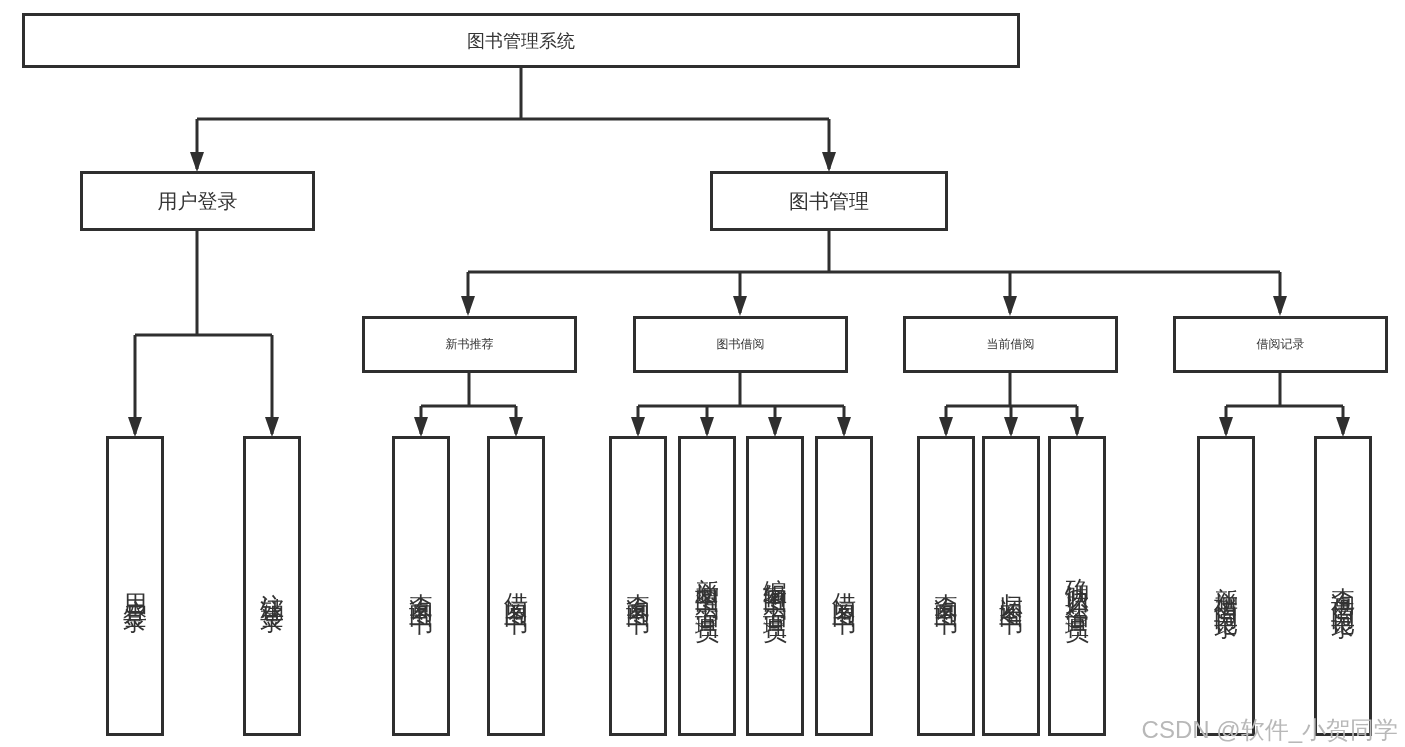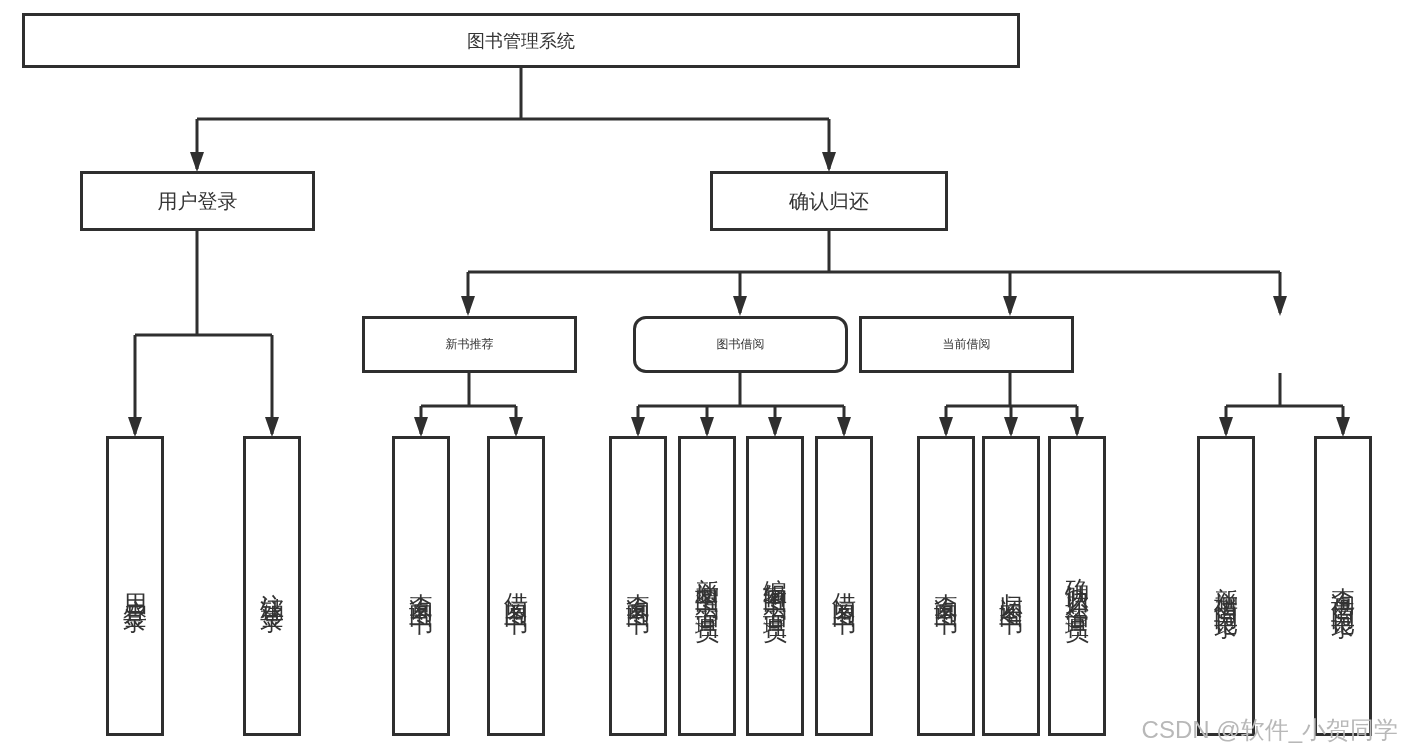--- a/index.html
+++ b/index.html
@@ -100,25 +100,26 @@
     <line x1="1077" y1="406" x2="1077" y2="434" marker-end="url(#arrow)"></line>
 
     <path d="M1280,373 V406 M1226,406 H1343"></path>
     <line x1="1226" y1="406" x2="1226" y2="434" marker-end="url(#arrow)"></line>
     <line x1="1343" y1="406" x2="1343" y2="434" marker-end="url(#arrow)"></line>
   </svg>
 
   <div class="box root-box">图书管理系统</div>
 
   <div class="box l2-box" style="left:80px;width:235px;">用户登录</div>
-  <div class="box l2-box" style="left:710px;width:238px;">确认归还</div>
+  <div class="box l2-box" style="left:710px;width:238px;">图书管理</div>
 
   <div class="box l3-box" style="left:362px;width:215px;">新书推荐</div>
-  <div class="box l3-box" style="left:633px;width:215px;border-radius:13px;">图书借阅</div>
-  <div class="box l3-box" style="left:859px;width:215px;">当前借阅</div>
+  <div class="box l3-box" style="left:633px;width:215px;">图书借阅</div>
+  <div class="box l3-box" style="left:903px;width:215px;">当前借阅</div>
+  <div class="box l3-box" style="left:1173px;width:215px;">借阅记录</div>
 
   <div class="box leaf" style="left:106px;">
     <span class="v">用户登录</span>
   </div>
   <div class="box leaf" style="left:243px;">
     <span class="v">注销登录</span>
   </div>
 
   <div class="box leaf" style="left:392px;">
     <span class="v">查询图书</span>

